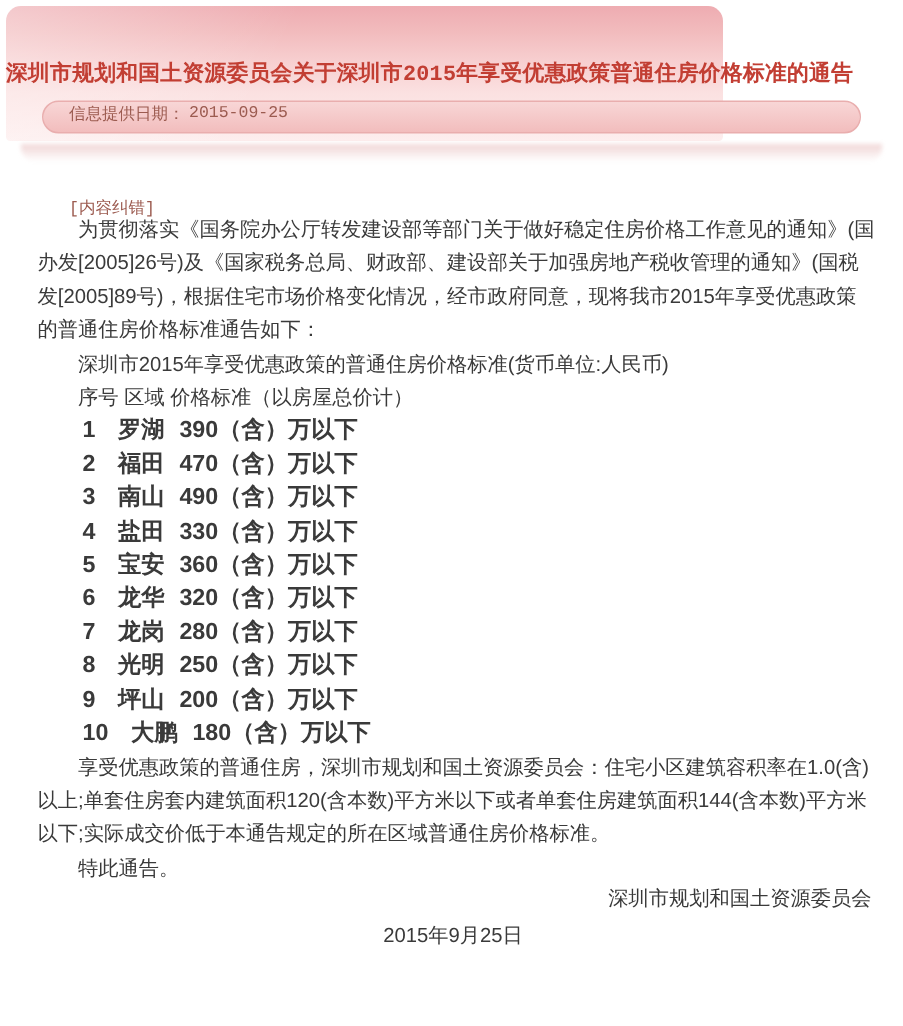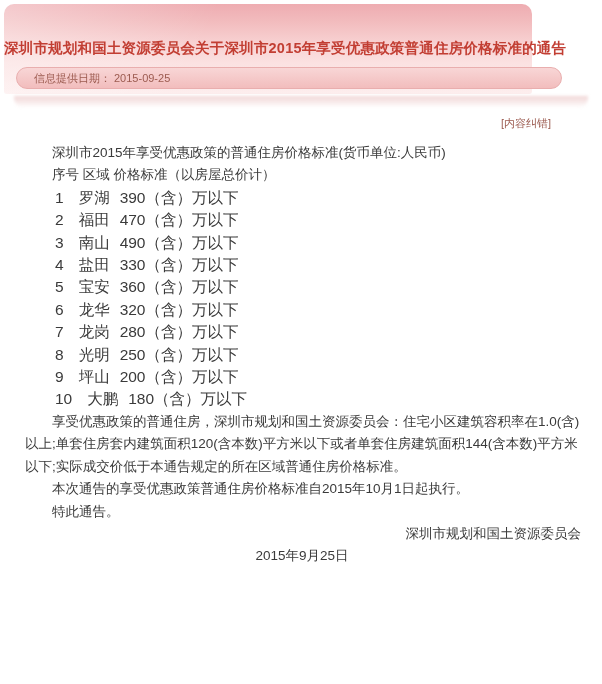--- a/index.html
+++ b/index.html
@@ -7,45 +7,47 @@
     width:602px; height:684px;
     background:#ffffff;
     font-family:"Liberation Sans", sans-serif;
     position:relative;
     overflow:hidden;
   }
 
   
   .header-card {
     position:absolute; left:4px; top:4px;
-    width:528px; height:90px;
+    width:478px; height:90px;
     border-radius:10px 10px 3px 3px;
     background:
       linear-gradient(115deg, rgba(255,255,255,0.35) 0%, rgba(255,255,255,0) 38%),
       linear-gradient(180deg, #eeacb1 0%, #f2bcbe 20%, #f7cecf 40%, #fbe1e1 65%, #fdeeee 100%);
+    font-family: Liberation Mono, monospace;
   }
   .page-title {
     position:absolute; left:0; top:35px; width:100%;
     text-align:center;
     font-size:14.5px; font-weight:bold;
     color:#c23e33;
     letter-spacing:0.2px;
     white-space:nowrap;
   }
   .info-bar {
-    position:absolute; left:12px; top:63px;
+    position:absolute; left:24px; top:63px;
     width:546px; height:22px;
     box-sizing:border-box;
     border:1px solid #e9aeae;
     border-radius:12px;
     background:linear-gradient(180deg, #f8d6d6 0%, #f2bdbd 100%);
     display:flex; justify-content:space-between;
     padding:0 10px 0 17px;
     font-size:11px;
     color:#9c5b50;
+    flex-direction:column;
   }
   .info-left { display:flex; align-items:center; gap:3px; }
   .correction-link { color:#9c5b50; text-decoration:none; cursor:pointer;margin-top:48px; }
   .header-shadow {
     position:absolute; left:14px; top:96px;
     width:574px; height:12px;
     background:linear-gradient(180deg, rgba(219,153,153,0.40), rgba(255,255,255,0));
     border-radius:0 0 10px 10px;
     filter:blur(1.5px);
   }
@@ -60,45 +62,47 @@
   }
   .notice-body p { margin:0; text-indent:27px; }
 
   .price-row {
     margin:0;
     padding-left:30px;
     font-size:15.5px;
     line-height:22.4px;
     color:#3a3a3a;
     text-indent:0;
+    font-weight:bold;
   }
   .price-row .pr-num { margin-right:15px; }
   .price-row .pr-district { margin-right:10px; }
 
-  .sign       { text-align:right; text-indent:0 !important; padding-right:2px; }
+  .sign       { text-align:right; text-indent:0 !important; padding-right:2px;font-family:Liberation Mono, monospace; }
   .sign-date  { text-align:center; text-indent:0 !important; padding-right:4px; }
 </style>
 </head>
 <body>
 
 <div class="header-card">
   <div class="page-title">深圳市规划和国土资源委员会关于深圳市2015年享受优惠政策普通住房价格标准的通告</div>
 
   <div class="info-bar">
     <span class="info-left">
       <span>信息提供日期：</span>
       <span>2015-09-25</span>
     </span>
     <a class="correction-link">[内容纠错]</a>
   </div>
 </div>
 <div class="header-shadow"></div>
 
 <div class="notice-body">
 
+  <p>为贯彻落实《国务院办公厅转发建设部等部门关于做好稳定住房价格工作意见的通知》(国办发[2005]26号)及《国家税务总局、财政部、建设部关于加强房地产税收管理的通知》(国税发[2005]89号)，根据住宅市场价格变化情况，经市政府同意，现将我市2015年享受优惠政策的普通住房价格标准通告如下：</p>
 
   <p>深圳市2015年享受优惠政策的普通住房价格标准(货币单位:人民币)</p>
 
   <p>序号 区域 价格标准（以房屋总价计）</p>
 
   <div>
 
       <div class="price-row">
         <span class="pr-num">1</span><span class="pr-district">罗湖</span><span class="pr-price">390（含）万以下</span>
       </div>
@@ -136,20 +140,19 @@
       </div>
 
       <div class="price-row">
         <span class="pr-num">10</span><span class="pr-district">大鹏</span><span class="pr-price">180（含）万以下</span>
       </div>
     </div>
 
   <p>享受优惠政策的普通住房，深圳市规划和国土资源委员会：住宅小区建筑容积率在1.0(含)以上;单套住房套内建筑面积120(含本数)平方米以下或者单套住房建筑面积144(含本数)平方米以下;实际成交价低于本通告规定的所在区域普通住房价格标准。</p>
 
 
-  <p>本次通告的享受优惠政策普通住房价格标准自2015年10月1日起执行。</p>
 
   <p>特此通告。</p>
 
   <p class="sign">深圳市规划和国土资源委员会</p>
 
   <p class="sign-date">2015年9月25日</p>
 </div>
 
 </body></html>

